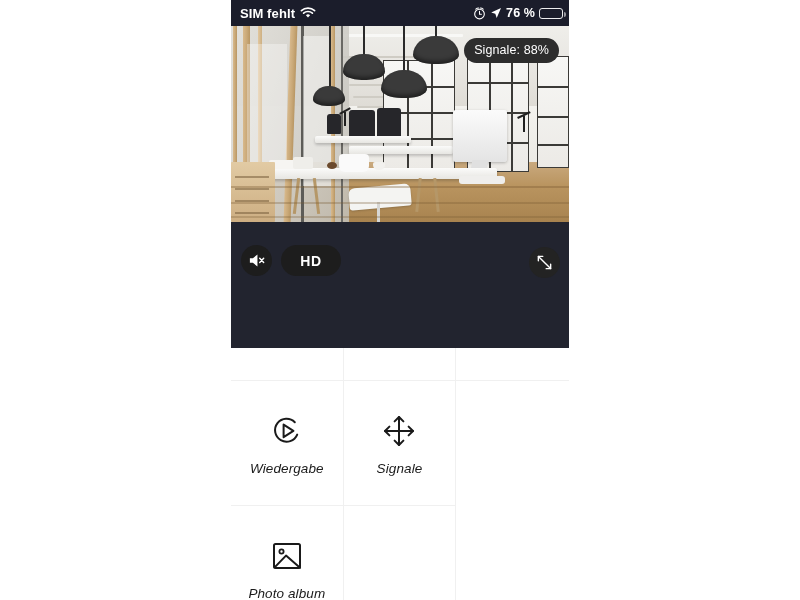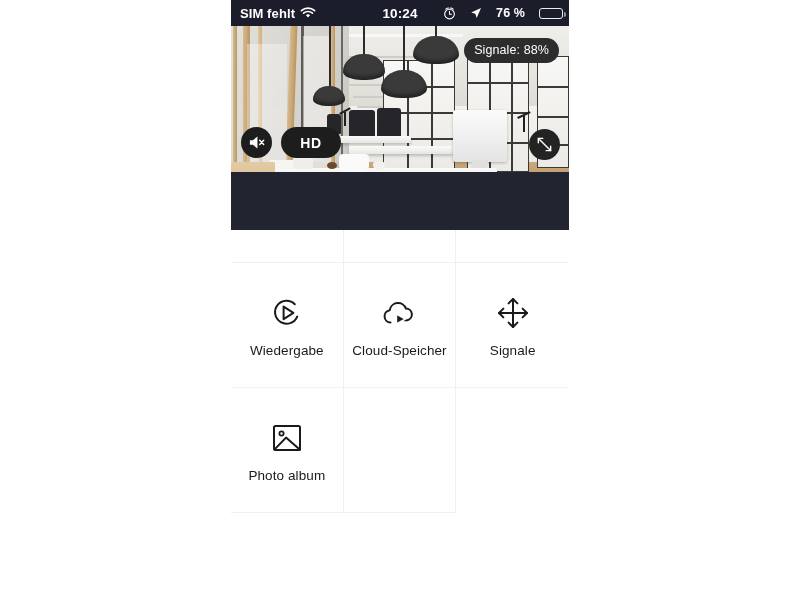--- a/index.html
+++ b/index.html
@@ -54,21 +54,21 @@
     left: 0; right: 0;
     text-align: center;
     font-size: 13.5px;
     font-weight: bold;
   }
   .sb-right {
     position: absolute;
     right: 6px;
     display: flex;
     align-items: center;
-    gap: 14px;
+    gap: 4px;
     font-size: 12.5px;
     font-weight: bold;
   }
   .wifi-ico { display: block; }
   .batt-shell {
     width: 24px;
     height: 11px;
     border: 1.3px solid rgba(255,255,255,0.92);
     border-radius: 3px;
     position: relative;
@@ -127,21 +127,21 @@
     width: 22px;
     height: 22px;
     display: flex;
     align-items: center;
     justify-content: center;
   }
 
   
   .video-wrap {
     position: relative;
-    height: 204px;
+    height: 322px;
     background: #22242f;
     overflow: hidden;
   }
   .video-scene {
     position: absolute;
     left: 0;
     top: 0;
     width: 338px;
     height: 196px;
     overflow: hidden;
@@ -340,20 +340,21 @@
     box-sizing: border-box;
     border-right: 1px solid #f0f0f0;
     border-bottom: 1px solid #f0f0f0;
     height: 125px;
     display: flex;
     flex-direction: column;
     align-items: center;
     justify-content: center;
     gap: 10px;
     background: #ffffff;
+    font-style: italic;
   }
   .cell:nth-child(3n) { border-right: none; }
   .cell.empty { border-bottom: 1px solid #f0f0f0; }
   .cell-icon {
     width: 40px;
     height: 40px;
     display: flex;
     align-items: center;
     justify-content: center;
   }
@@ -372,21 +373,20 @@
 
     <div class="status-bar">
       <div class="sb-left">
         <span>SIM fehlt</span>
         <svg class="wifi-ico" width="16" height="12" viewBox="0 0 16 12">
           <path d="M8 10.6 L5.9 8.2 a3.2 3.2 0 0 1 4.2 0 Z" fill="#fff"></path>
           <path d="M3.6 6.2 a6.6 6.6 0 0 1 8.8 0" stroke="#fff" stroke-width="1.7" fill="none" stroke-linecap="round"></path>
           <path d="M1.4 3.7 a10 10 0 0 1 13.2 0" stroke="#fff" stroke-width="1.7" fill="none" stroke-linecap="round"></path>
         </svg>
       </div>
-      <div class="sb-center">10:24</div>
       <div class="sb-right">
         <svg width="13" height="13" viewBox="0 0 14 14">
           <circle cx="7" cy="7.6" r="5.2" stroke="#fff" stroke-width="1.2" fill="none"></circle>
           <path d="M7 4.6 v3.1 h2.1" stroke="#fff" stroke-width="1.1" fill="none" stroke-linecap="round"></path>
           <path d="M3.1 2.4 a4.2 4.2 0 0 1 3 -1.3" stroke="#fff" stroke-width="1.2" fill="none" stroke-linecap="round"></path>
           <path d="M10.9 2.4 a4.2 4.2 0 0 0 -3 -1.3" stroke="#fff" stroke-width="1.2" fill="none" stroke-linecap="round"></path>
         </svg>
         <svg width="12" height="12" viewBox="0 0 12 12">
           <path d="M11 1 L1.2 5.4 L5.3 6.8 L6.7 10.9 Z" fill="#fff"></path>
         </svg>
@@ -526,30 +526,20 @@
         <div class="cell">
           <span class="cell-icon">
             <svg width="36" height="36" viewBox="0 0 36 36">
               <path d="M25.8 9.2 A11.5 11.5 0 1 0 28.2 21.6" stroke="#1a1a1a" stroke-width="2" fill="none" stroke-linecap="round"></path>
               <path d="M14.6 11.6 L24.4 17.9 L14.6 24.2 Z" stroke="#1a1a1a" stroke-width="2" fill="none" stroke-linejoin="round"></path>
             </svg>
           </span>
           <span class="cell-label">Wiedergabe</span>
         </div>
 
-        <div class="cell">
-          <span class="cell-icon">
-            <svg width="38" height="32" viewBox="0 0 38 32">
-              <path d="M10.5 25.5 a6.2 6.2 0 0 1 -0.8 -12.3 a8.4 8.4 0 0 1 16.2 -1.6 a5.9 5.9 0 0 1 1.6 11.6 h-3.2" stroke="#1a1a1a" stroke-width="2" fill="none" stroke-linecap="round" stroke-linejoin="round"></path>
-              <path d="M16.4 17 L25.4 22 L16.4 27 Z" fill="#1a1a1a"></path>
-              <path d="M16.4 17 L25.4 22 L16.4 27 Z" stroke="#ffffff" stroke-width="1.6" fill="#1a1a1a" stroke-linejoin="round"></path>
-            </svg>
-          </span>
-          <span class="cell-label">Cloud-Speicher</span>
-        </div>
 
         <div class="cell">
           <span class="cell-icon">
             <svg width="34" height="34" viewBox="0 0 34 34">
               <path d="M17 3 V31 M3 17 H31" stroke="#1a1a1a" stroke-width="2" stroke-linecap="round"></path>
               <path d="M12.6 7.4 L17 3 L21.4 7.4" stroke="#1a1a1a" stroke-width="2" fill="none" stroke-linecap="round" stroke-linejoin="round"></path>
               <path d="M12.6 26.6 L17 31 L21.4 26.6" stroke="#1a1a1a" stroke-width="2" fill="none" stroke-linecap="round" stroke-linejoin="round"></path>
               <path d="M7.4 12.6 L3 17 L7.4 21.4" stroke="#1a1a1a" stroke-width="2" fill="none" stroke-linecap="round" stroke-linejoin="round"></path>
               <path d="M26.6 12.6 L31 17 L26.6 21.4" stroke="#1a1a1a" stroke-width="2" fill="none" stroke-linecap="round" stroke-linejoin="round"></path>
             </svg>

